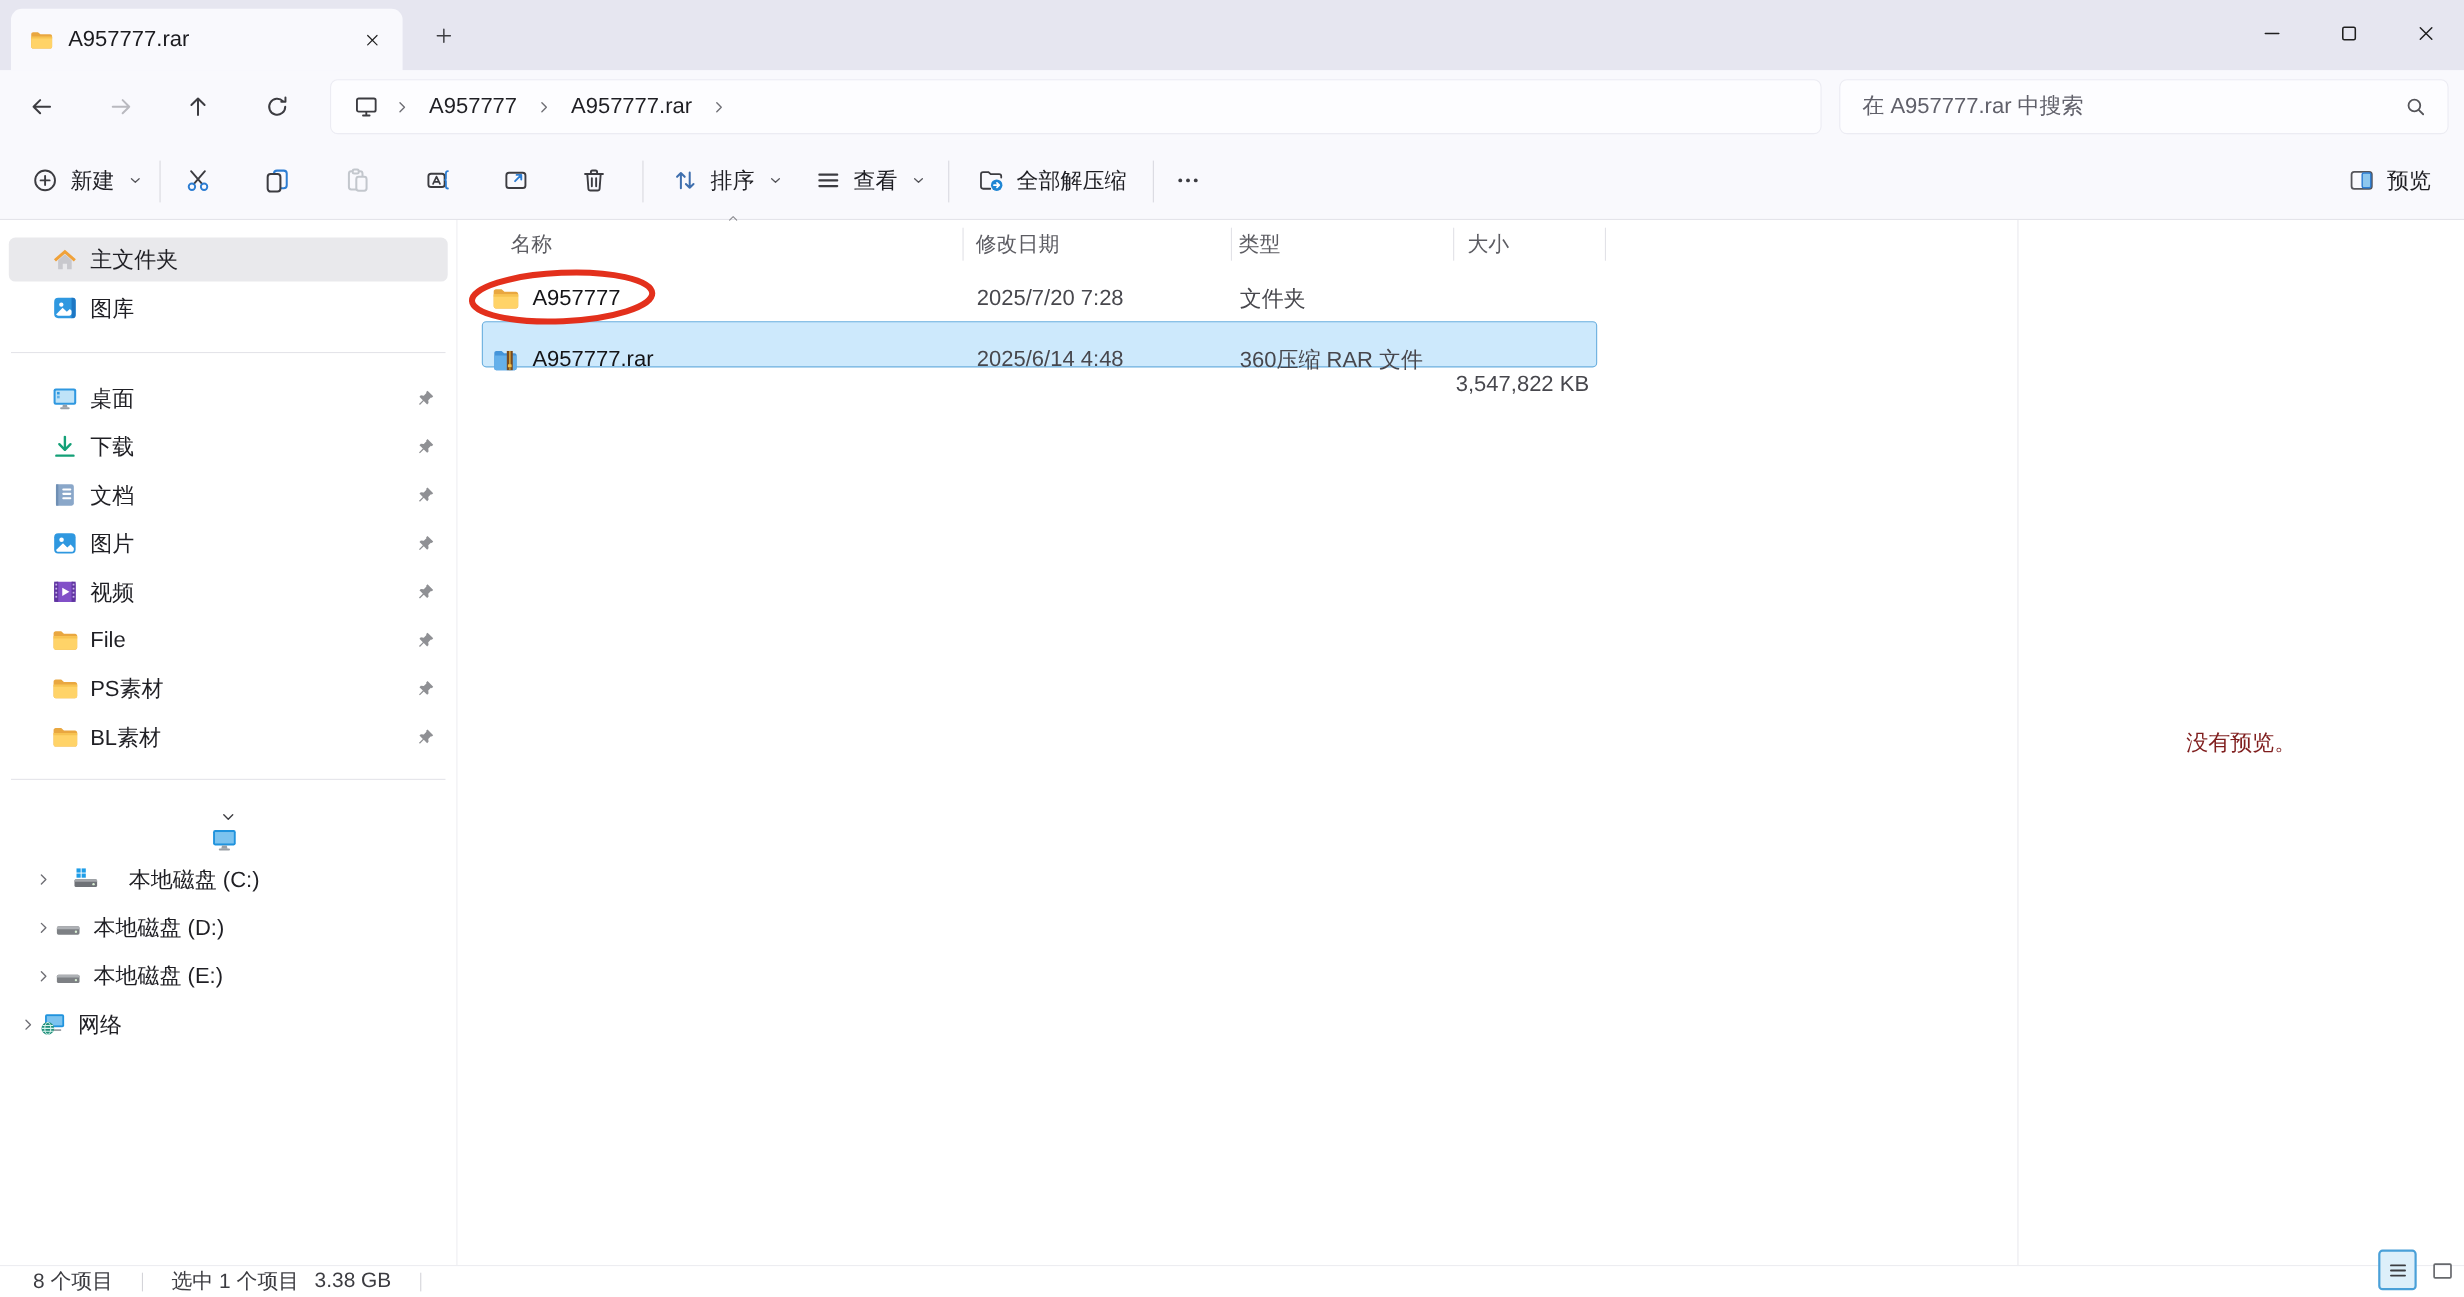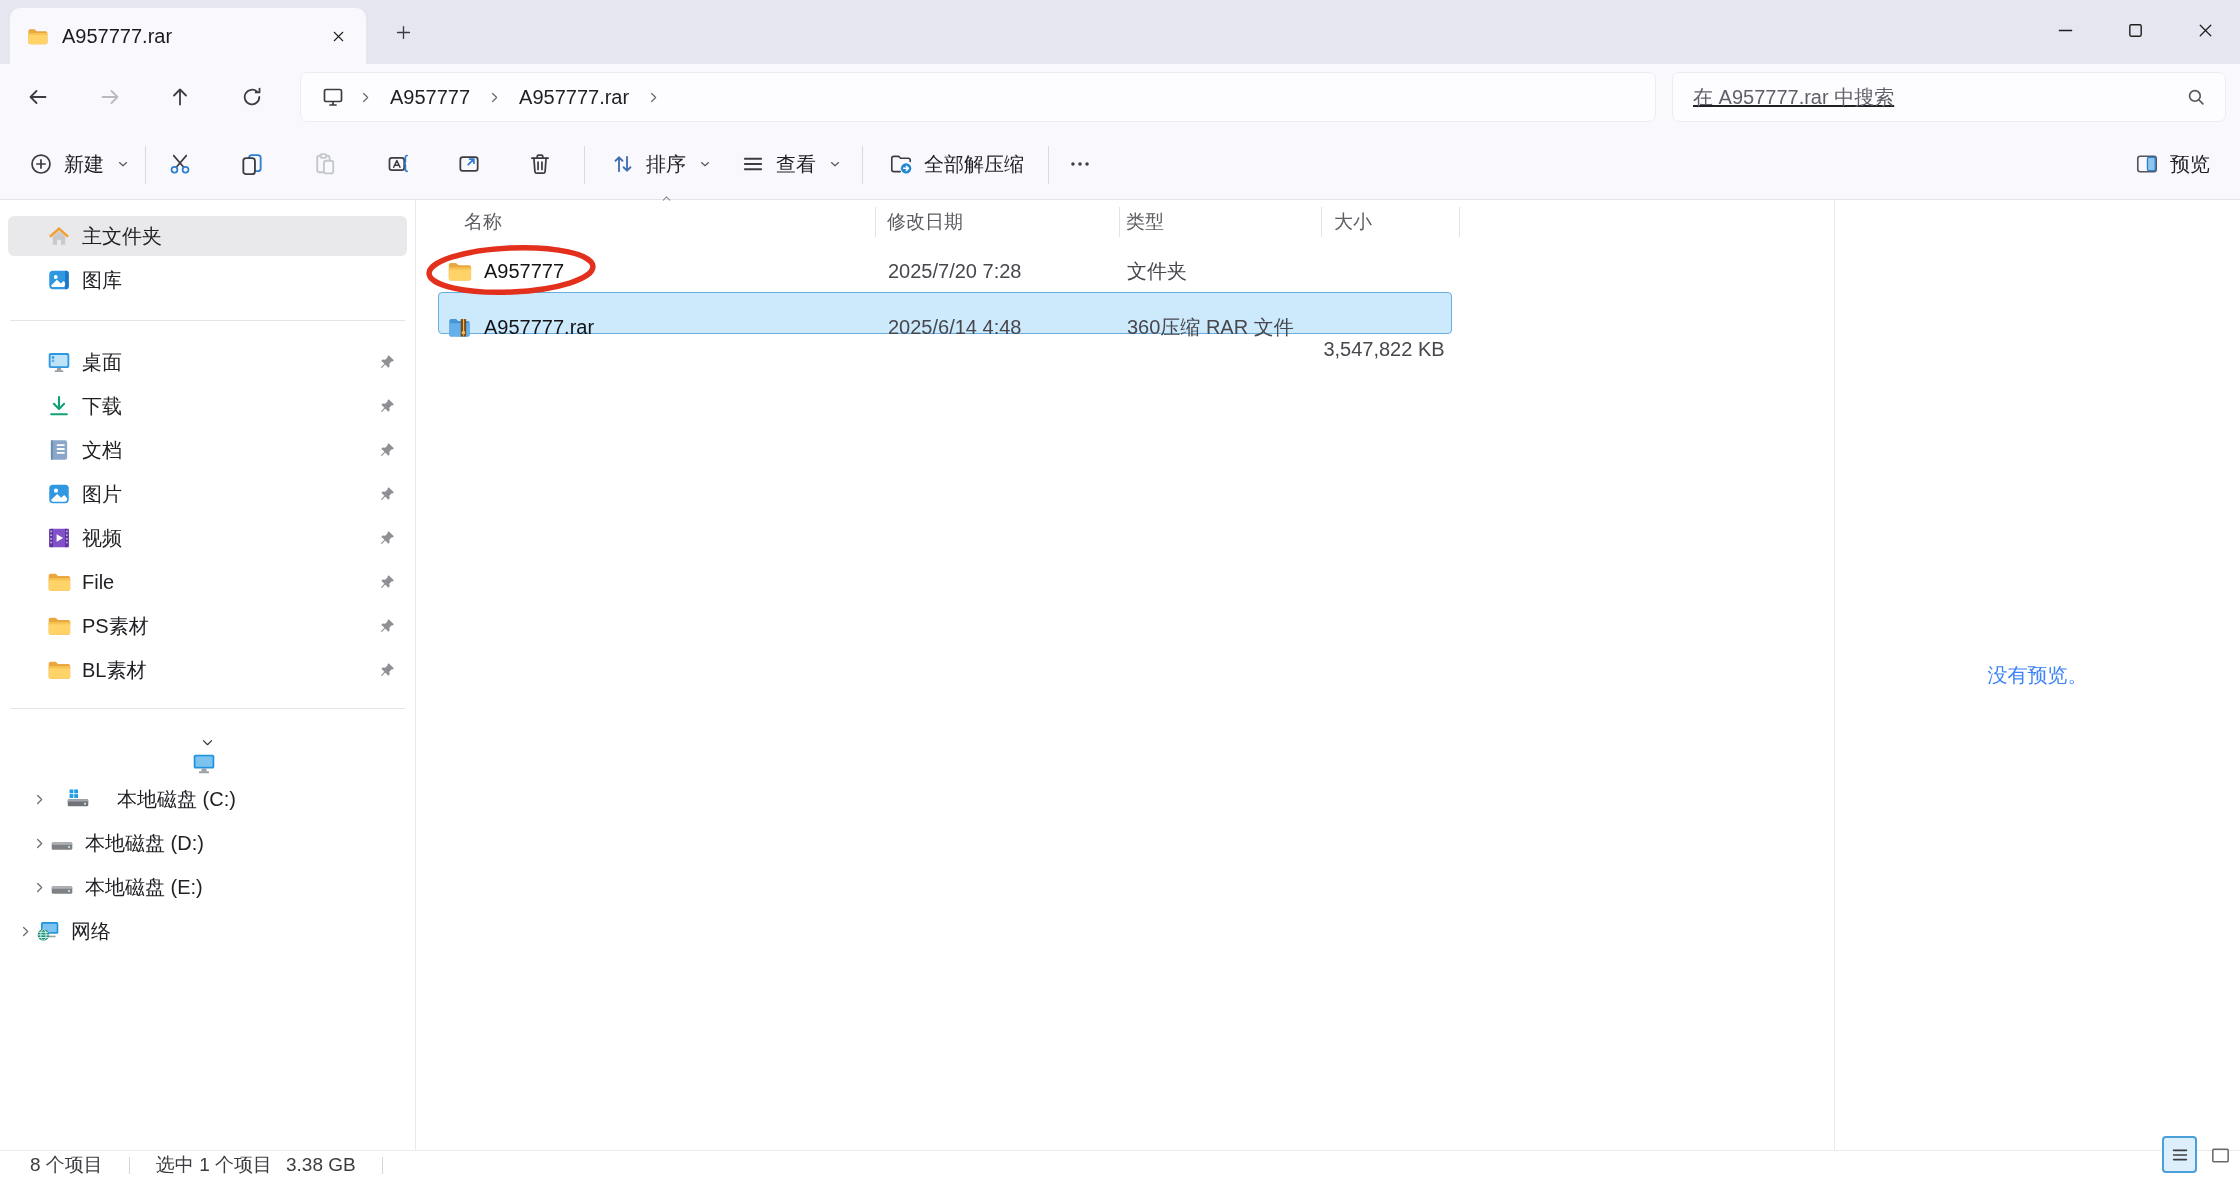--- a/index.html
+++ b/index.html
@@ -33,21 +33,21 @@
              display:flex; align-items:center; justify-content:center; }
   .nav-btn .icon { width:24px; height:24px; }
   .address-bar { position:absolute; left:300px; top:8px; width:1356px; height:50px;
                  background:#fdfdff; border:1px solid #ececf3; border-radius:7px;
                  display:flex; align-items:center; padding:0 14px; }
   .crumb-icon { width:24px; height:24px; margin:0 6px; }
   .crumb-sep { width:15px; height:15px; margin:0 7px; }
   .crumb { padding:5px 10px; border-radius:4px; white-space:nowrap; }
   .search-bar { position:absolute; left:1672px; top:8px; width:554px; height:50px;
                 background:#fdfdff; border:1px solid #ececf3; border-radius:7px;
-                display:flex; align-items:center; padding:0 18px;text-decoration:underline; }
+                display:flex; align-items:center; padding:0 18px; }
   .search-bar input { flex:1; border:none; outline:none; background:transparent;
                       font:inherit; color:#1f1f24; min-width:0; }
   .search-bar input::placeholder { color:#60606a; opacity:1; }
   .search-bar .icon { width:22px; height:22px; margin-left:10px; }
 
   
   .toolbar { position:absolute; left:0; top:130px; width:2240px; height:70px;
              background:#f9f9fd; border-bottom:1px solid #e4e4ea;font-family:Liberation Mono, monospace; }
   .tb-btn { position:absolute; top:8px; height:52px; display:flex; align-items:center;
             gap:10px; padding:0 12px; border-radius:6px; color:#1f1f24; white-space:nowrap; }
@@ -89,21 +89,21 @@
   .row-icon { width:27px; height:27px; }
   .cell-mod, .cell-type { color:#47474d; padding-left:11px; }
   .cell-type { padding-left:6px; }
   .cell-size { color:#47474d; text-align:center; padding-right:8px;margin-top:45px; }
   .annotation { position:absolute; left:6px; top:42px; width:182px; height:60px; z-index:5; pointer-events:none; }
 
   
   .preview { position:absolute; right:0; top:200px; width:406px; bottom:29px;
              border-left:1px solid #e9e9ee; background:#fff;
              display:flex; align-items:center; justify-content:center; }
-  .preview-empty { color:#3b82f6; }
+  .preview-empty { color:#7f1d1d; }
 
   
   .statusbar { position:absolute; left:0; right:0; bottom:0; height:29px; background:#fff;
                border-top:1px solid #ededf1; display:flex; align-items:center;
                padding-left:30px; font-size:19px; color:#3c3c41; }
   .sb-div { width:1px; height:17px; background:#d4d4d9; margin:0 26px; }
   .sb-size { margin-left:14px; }
   .view-toggle-list { position:absolute; left:2162px; top:1136px; width:35px; height:37px;
                       background:#ddeffa; border:2px solid #4aa0d8; border-radius:4px;
                       display:flex; align-items:center; justify-content:center; z-index:6; }

